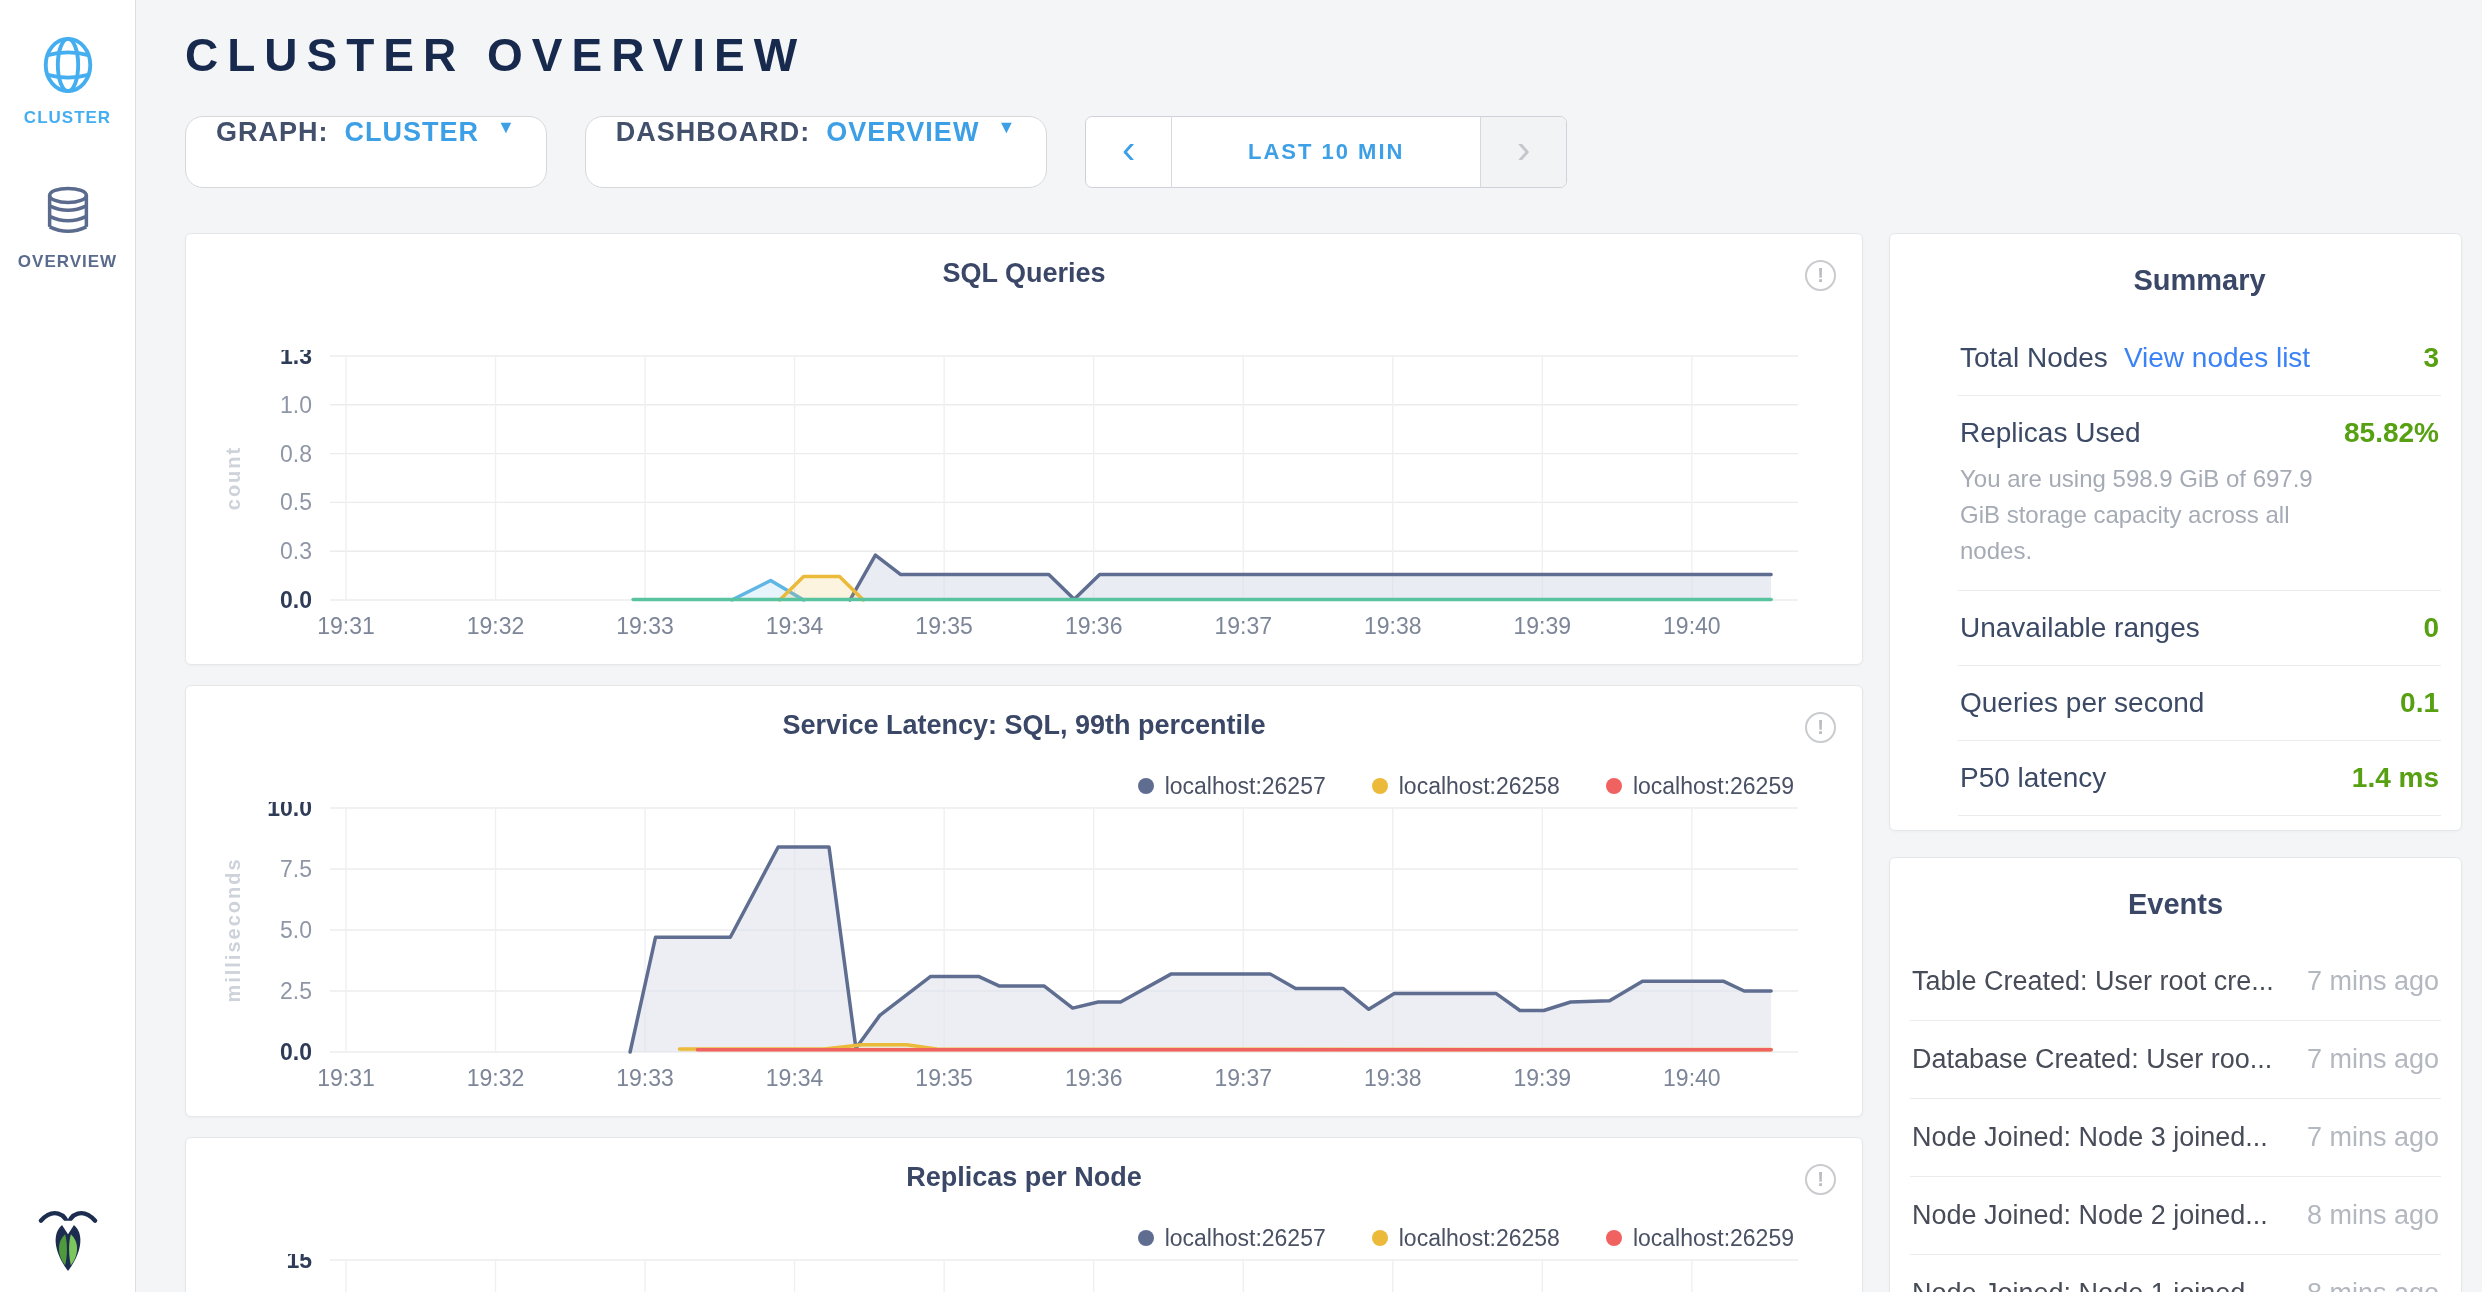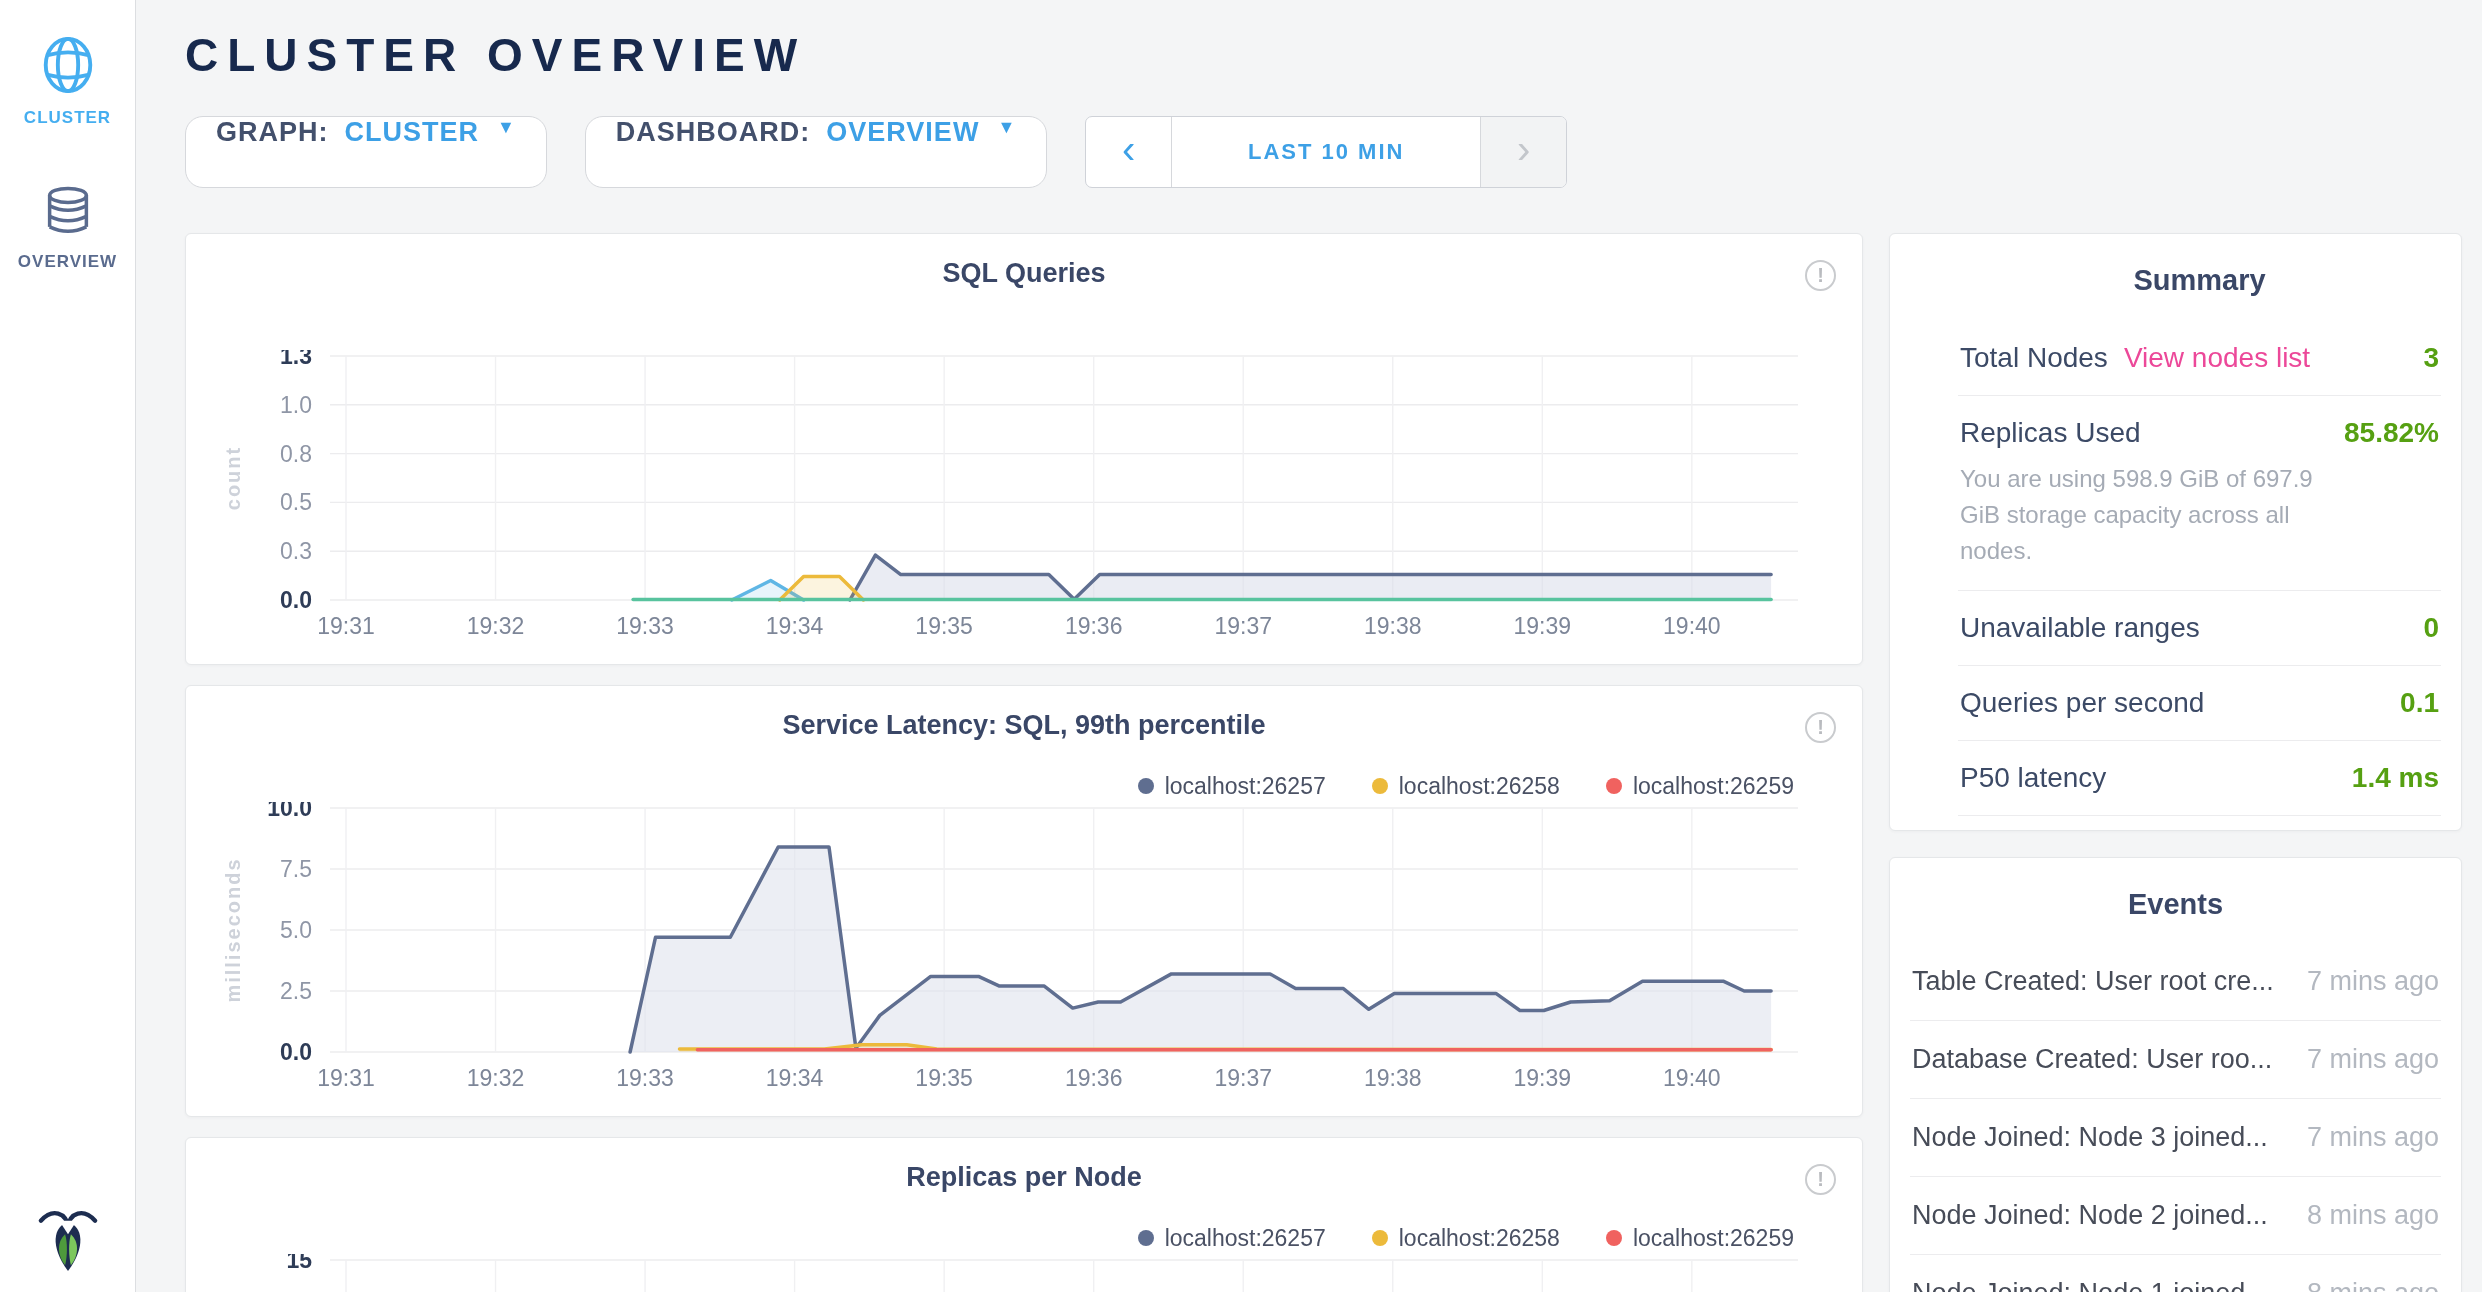--- a/index.html
+++ b/index.html
@@ -95,21 +95,21 @@
   .summary-card { height:598px; overflow:hidden;padding-left:48px; }
   .events-card  { height:620px; overflow:hidden; }
   .panel-title { text-align:center; margin-top:30px; font-size:29px; font-weight:bold; color:#3a4767; }
   .summary-rows { margin-top:24px; }
   .summary-row {
     margin:0 20px; padding:21px 2px; border-top:1px solid #ececee;
     display:flex; justify-content:space-between; align-items:flex-start;
   }
   .summary-row:first-child { border-top:none; }
   .row-left { font-size:28px; color:#3c4a66; }
-  .row-link { color:#ec4899; margin-left:16px; text-decoration:none; cursor:pointer; }
+  .row-link { color:#3b82f6; margin-left:16px; text-decoration:none; cursor:pointer; }
   .row-value { font-size:28px; color:#56a012; font-weight:bold; white-space:nowrap; margin-left:12px; }
   .row-sub { font-size:24px; color:#a5abb5; line-height:1.5; margin-top:12px; max-width:505px; font-weight:normal; }
 
   .event-rows { margin-top:22px; }
   .event-row {
     margin:0 20px; padding:23px 2px; border-bottom:1px solid #ececee;
     display:flex; justify-content:space-between; align-items:center;
   }
   .event-text { font-size:27px; color:#474c58; white-space:nowrap; }
   .event-time { font-size:27px; color:#b3b8c0; white-space:nowrap; margin-left:1px; }

